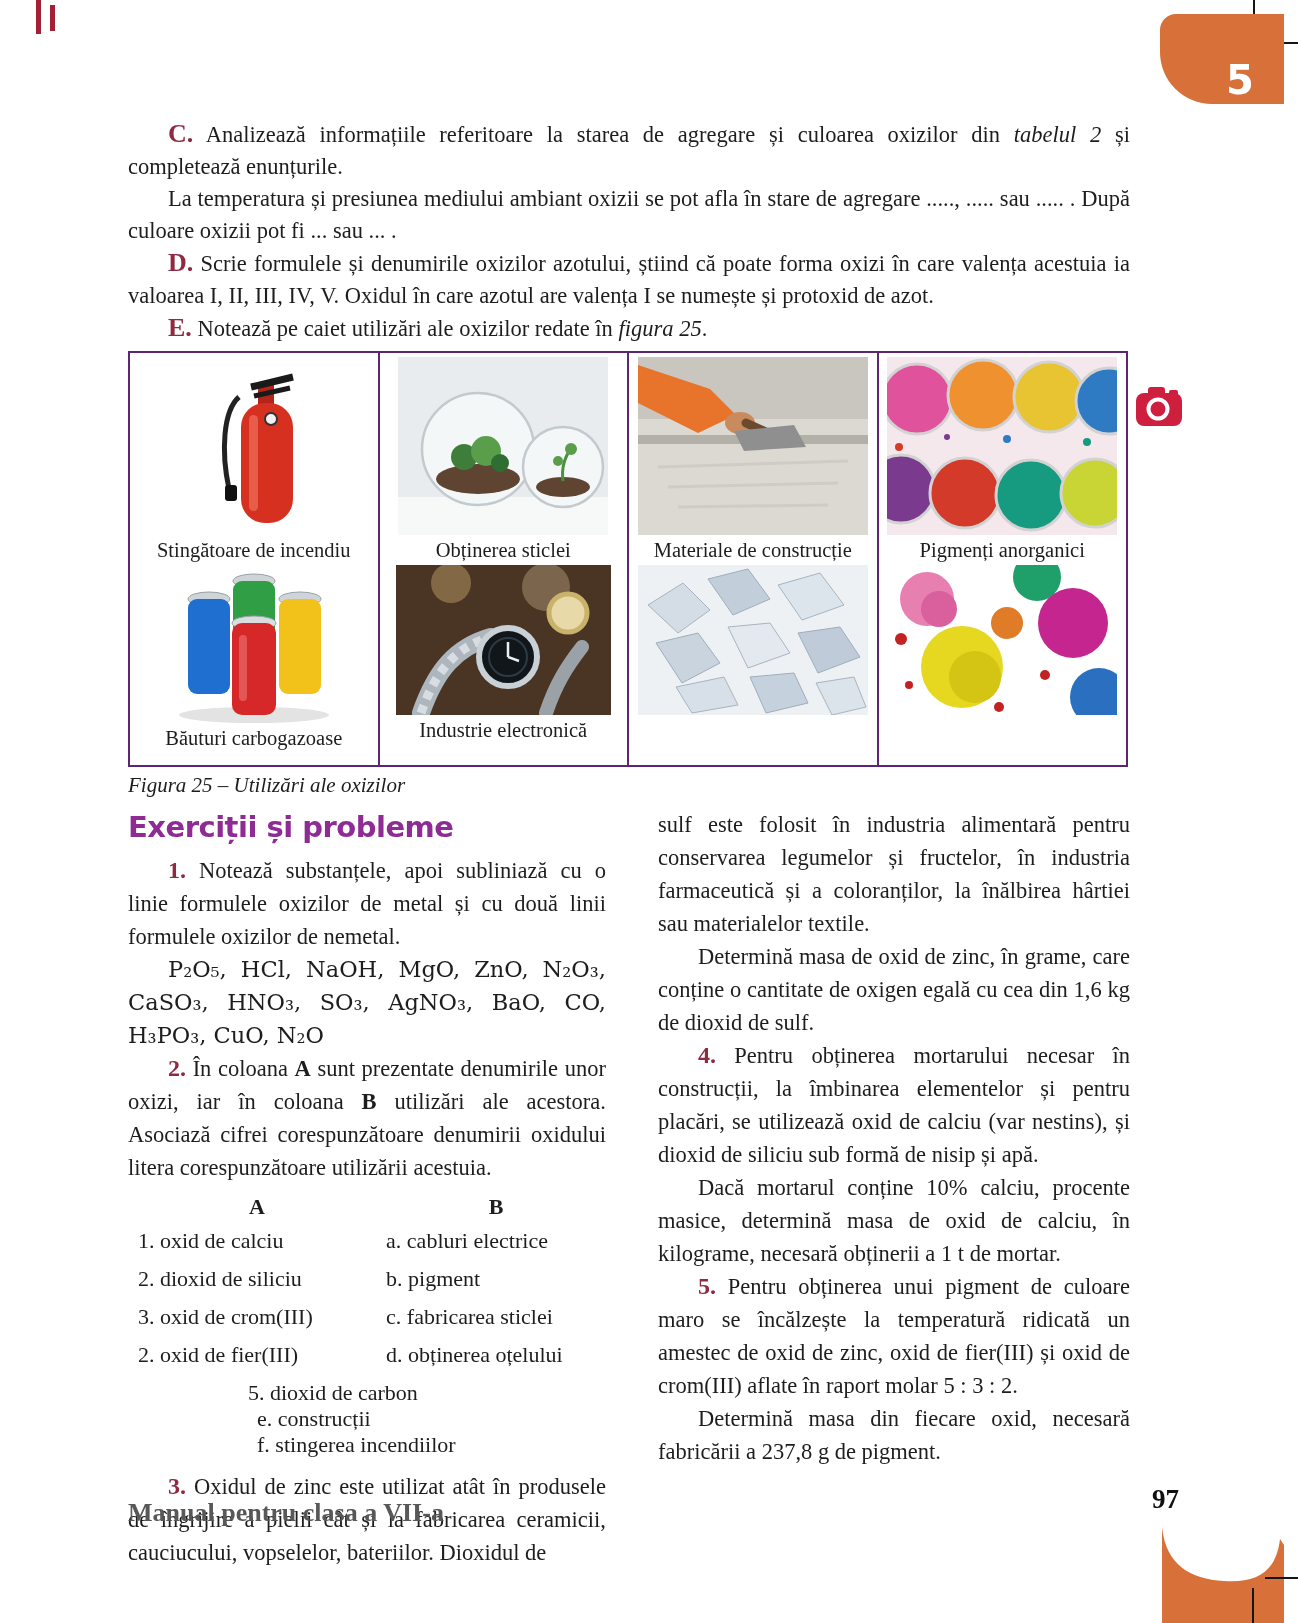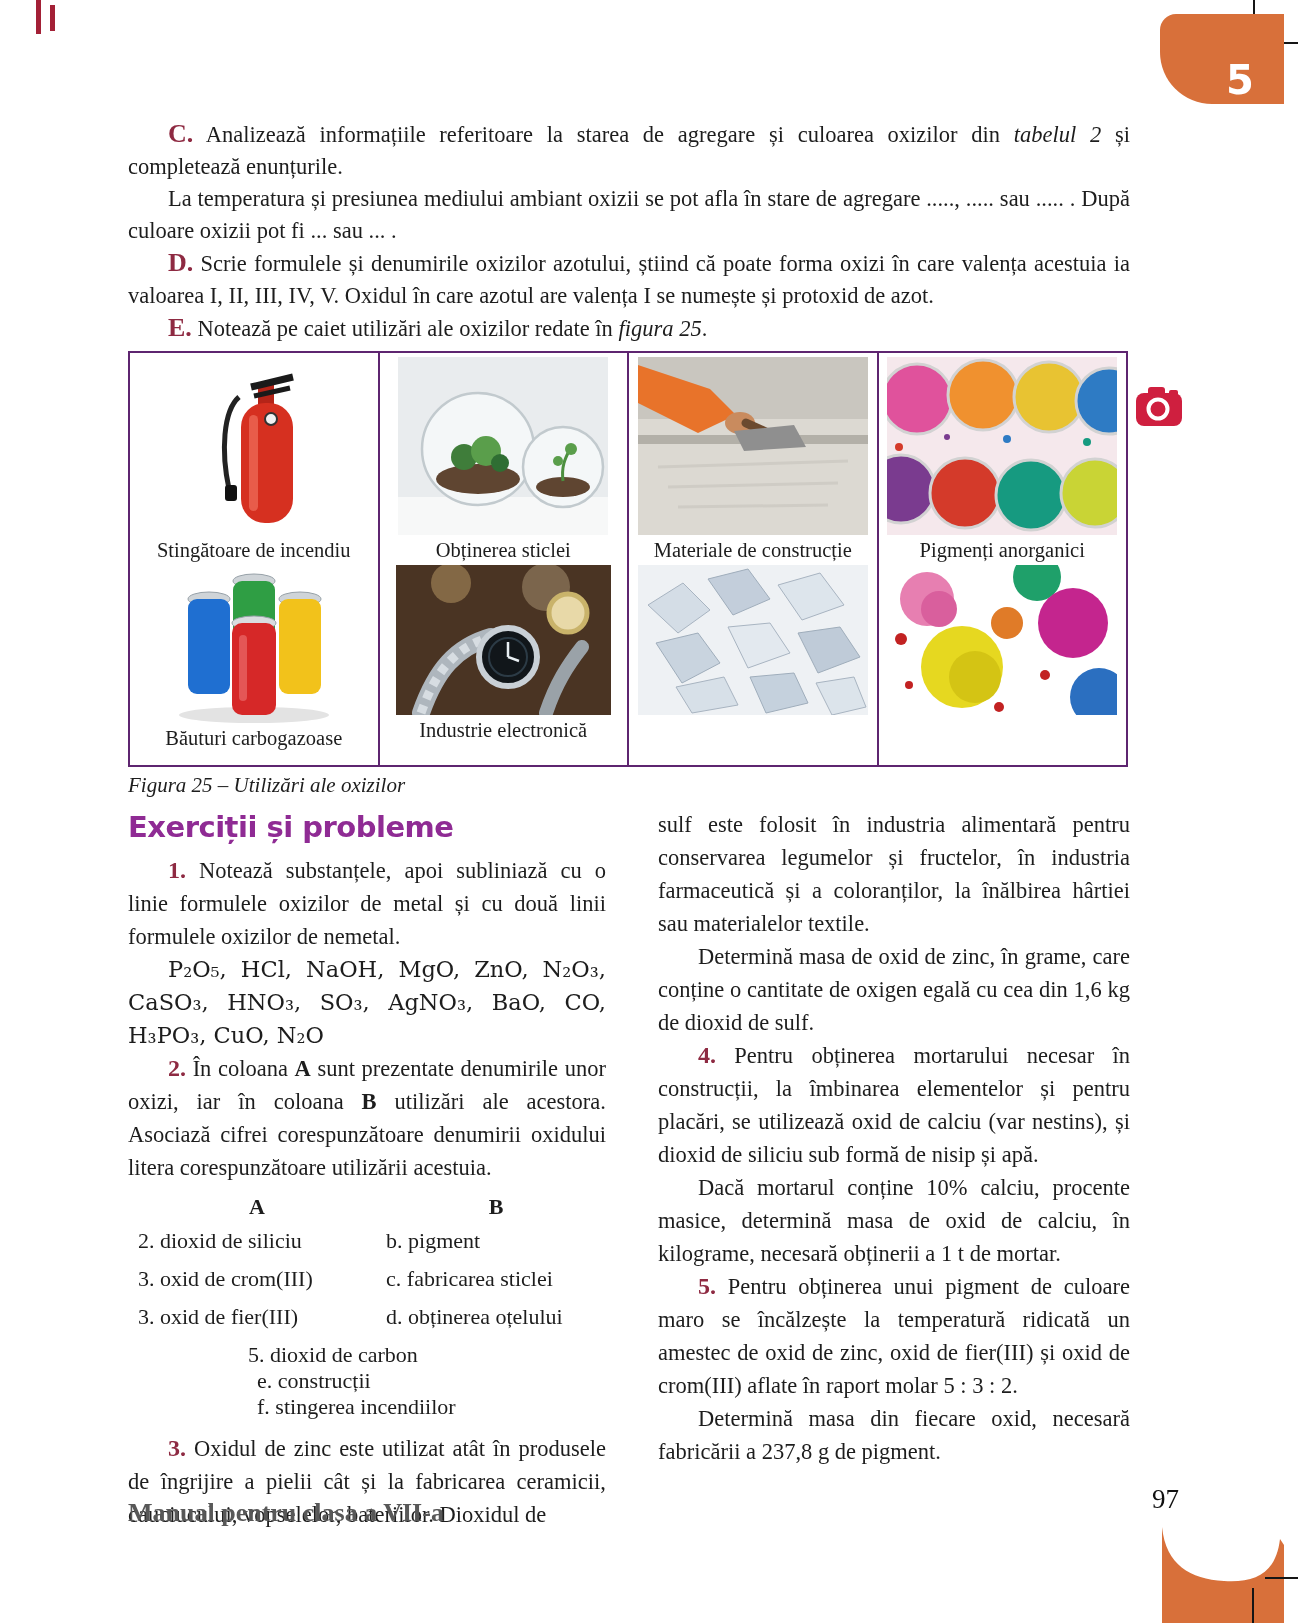--- a/index.html
+++ b/index.html
@@ -11,21 +11,21 @@
   .cropline{position:absolute;background:#151515;}
 
   
   .unit-tab{position:absolute;left:1160px;top:14px;width:124px;height:90px;
     background:#d8703a;border-radius:16px 0 0 52px;display:flex;align-items:flex-end;justify-content:center;}
   .unit-tab .num{font-family:"DejaVu Sans",sans-serif;font-weight:bold;color:#fff;font-size:40px;line-height:1;
     padding-bottom:4px;transform:translateX(18px);}
 
   
   .corner-svg{position:absolute;left:1162px;top:1525px;}
-  .page-number{position:absolute;left:1152px;top:1484px;font-weight:normal;font-size:27px;color:#111;}
+  .page-number{position:absolute;left:1152px;top:1484px;font-weight:bold;font-size:27px;color:#111;}
 
   
   .camera{position:absolute;left:1136px;top:386px;width:46px;height:42px;}
 
   
   .content{position:absolute;left:128px;top:118px;width:1002px;}
   .intro p{margin:0;font-size:22.5px;line-height:32px;text-align:justify;}
   .indent{text-indent:40px;}
   .letter{color:#8e2a42;font-weight:bold;font-size:26px;}
   .it{font-style:italic;}
@@ -244,29 +244,33 @@
         <p class="indent">
           <span class="exnum">2.</span>
           <span>În coloana </span><span class="bold">A</span><span> sunt prezentate denumirile unor oxizi, iar în coloana </span><span class="bold">B</span><span> utilizări ale acestora. Asociază cifrei corespunzătoare denumirii oxidului litera corespunzătoare utilizării acestuia.</span>
         </p>
         <div class="match">
           <div class="hdr">
             <div class="ha">A</div>
             <div class="hb">B</div>
           </div>
           <div class="row">
+            <div class="ca">1. oxid de calciu</div>
+            <div class="cb">a. cabluri electrice</div>
+          </div>
+          <div class="row">
             <div class="ca">2. dioxid de siliciu</div>
             <div class="cb">b. pigment</div>
           </div>
           <div class="row">
             <div class="ca">3. oxid de crom(III)</div>
             <div class="cb">c. fabricarea sticlei</div>
           </div>
           <div class="row">
-            <div class="ca">3. oxid de fier(III)</div>
+            <div class="ca">2. oxid de fier(III)</div>
             <div class="cb">d. obținerea oțelului</div>
           </div>
           <div class="row" style="align-items:center;flex-direction:column;">
             <div class="ca">5. dioxid de carbon</div>
             <div class="cb">
               <div>e. construcții</div>
               <div>f. stingerea incendiilor</div>
             </div>
           </div>
         </div>

